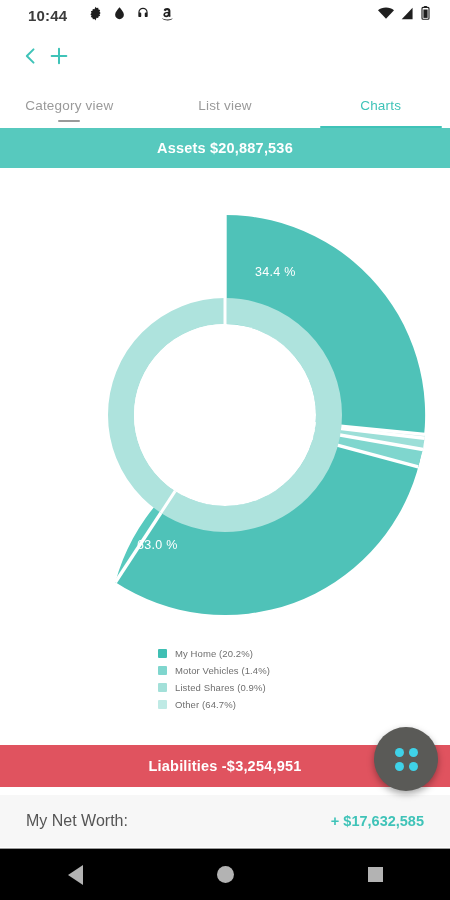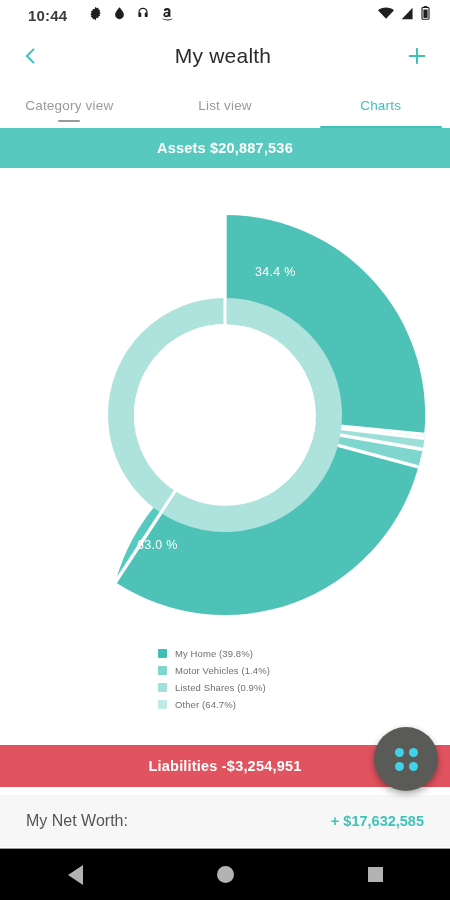--- a/index.html
+++ b/index.html
@@ -169,21 +169,20 @@
       </span>
     </div>
   </div>
 
   <div class="appbar">
     <div class="back-btn">
       <svg width="20" height="20" viewBox="0 0 24 24">
         <path d="M15 4L7 12l8 8" fill="none" stroke="#3fc3b8" stroke-width="2.4" stroke-linecap="round" stroke-linejoin="round"></path>
       </svg>
     </div>
-    <div class="appbar-title">My wealth</div>
     <div class="add-btn">
       <svg width="22" height="22" viewBox="0 0 24 24">
         <path d="M12 4v16M4 12h16" fill="none" stroke="#3fc3b8" stroke-width="2.2" stroke-linecap="round"></path>
       </svg>
     </div>
   </div>
 
   <div class="tabs">
     <div class="tab">
       <span>Category view</span>
@@ -235,21 +234,21 @@
         </g>
       </svg>
       <div class="pct-label pct-outer">34.4 %</div>
       <div class="pct-label pct-inner">63.0 %</div>
     </div>
   </div>
 
   <div class="legend">
     <div class="legend-row">
       <span class="legend-swatch" style="background:#3fbfb3"></span>
-      <span class="legend-text">My Home (39.8%)</span>
+      <span class="legend-text">My Home (20.2%)</span>
     </div>
     <div class="legend-row">
       <span class="legend-swatch" style="background:#7fd6ce"></span>
       <span class="legend-text">Motor Vehicles (1.4%)</span>
     </div>
     <div class="legend-row">
       <span class="legend-swatch" style="background:#a3e0d9"></span>
       <span class="legend-text">Listed Shares (0.9%)</span>
     </div>
     <div class="legend-row">

